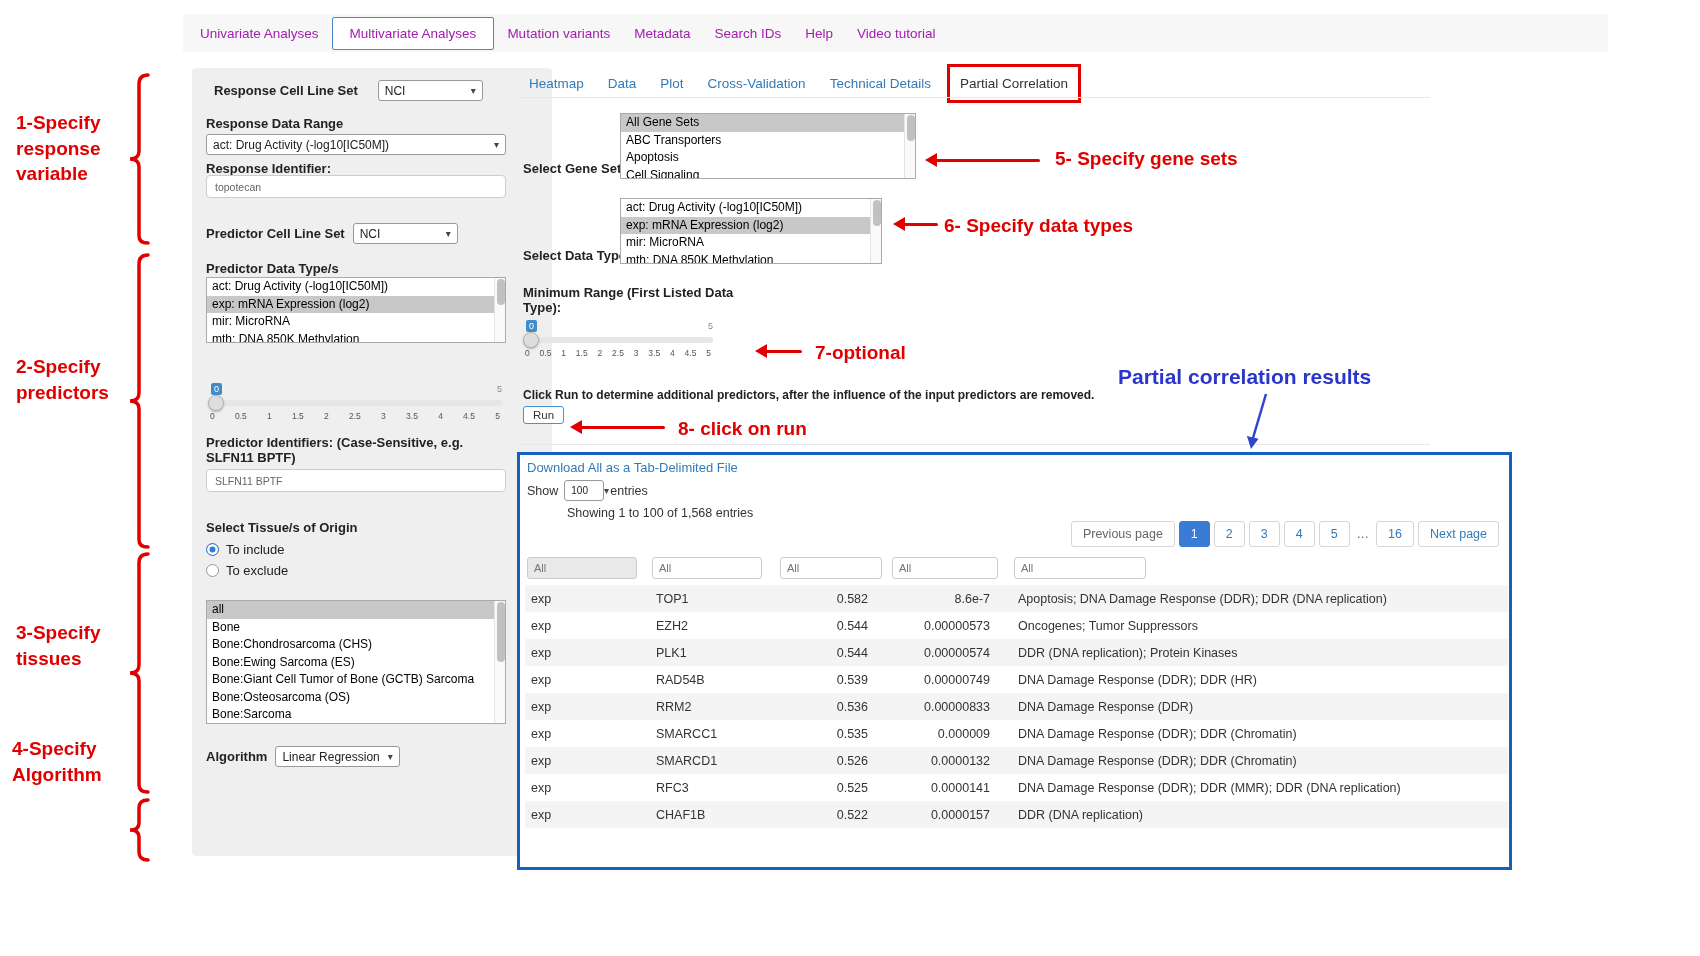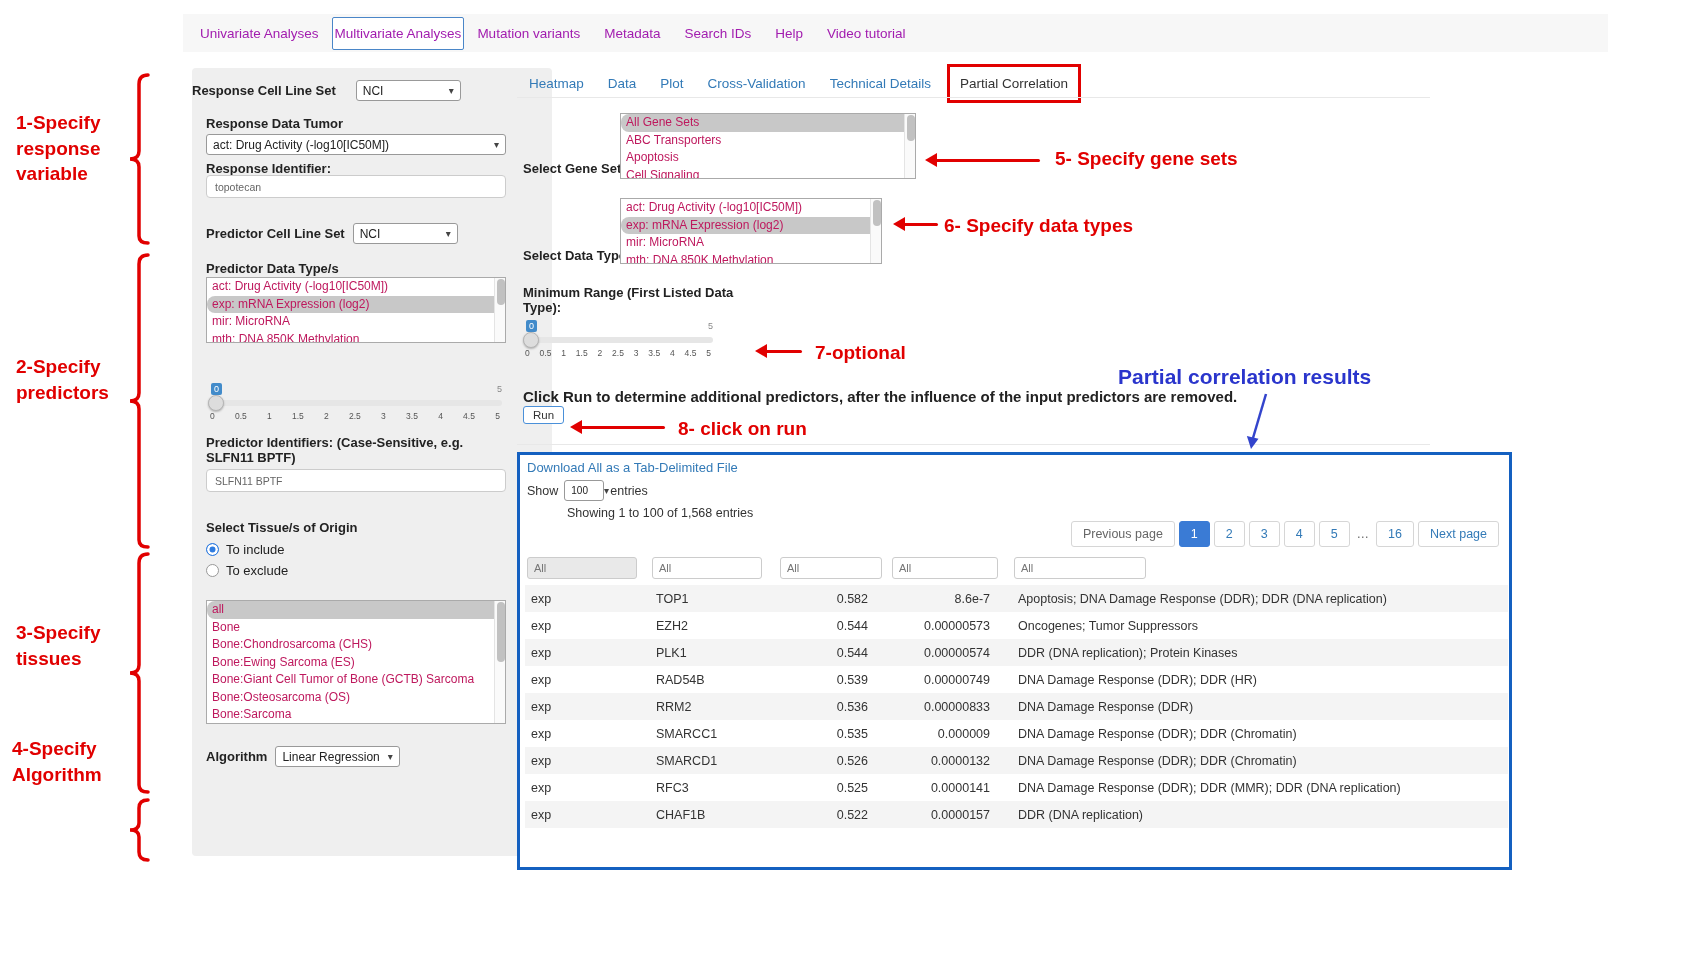--- a/index.html
+++ b/index.html
@@ -4,21 +4,21 @@
 <style>
   * { margin:0; padding:0; box-sizing:border-box; }
   html,body { background:#fff; }
   body { font-family:"Liberation Sans", sans-serif; color:#333; }
   .screen { position:relative; width:1700px; height:956px; background:#fff; overflow:hidden; font-size:13px; }
 
   
   .topnav { position:absolute; left:183px; top:14px; width:1425px; height:38px; background:#f7f7f7;
             display:flex; align-items:center; gap:2px; padding-left:6px; }
   .topnav-item { padding:9px 11px; font-size:13.5px; color:#a21caf; cursor:pointer; white-space:nowrap; }
-  .topnav-item.active { background:#fff; border:1.5px solid #4a86c8; border-radius:2px; padding:8px 2px; }
+  .topnav-item.active { background:#fff; border:1.5px solid #4a86c8; border-radius:2px; padding:8px 17px; }
 
   
   .note { position:absolute; color:#e10000; font-weight:bold; font-size:19px; line-height:1.35;
           white-space:pre-line; }
   .brace { position:absolute; left:126px; }
   .arrow-left { position:absolute; }
   .arrow-left .shaft { position:absolute; left:10px; top:-1.5px; height:3px; background:#e10000; border-radius:2px; }
   .arrow-left .head { position:absolute; left:0; top:-7px; width:0; height:0;
                       border-top:7px solid transparent; border-bottom:7px solid transparent;
                       border-right:12px solid #e10000; }
@@ -31,21 +31,21 @@
   .sidebar .abs { position:absolute; }
   .flabel { font-weight:bold; font-size:13px; color:#222; }
   .inline-row { display:flex; align-items:center; gap:8px; }
   .select { background:#fff; border:1px solid #999; border-radius:3px; height:21px;
             display:inline-flex; align-items:center; justify-content:space-between;
             padding:0 6px; font-size:12px; color:#222; cursor:pointer; }
   .select .chev { margin-left:8px; font-size:10px; color:#444; }
   .tinput { border:1px solid #ccc; border-radius:4px; height:23px; width:100%;
             padding:0 8px; font-size:10.5px; color:#666; background:#fff; font-family:"Liberation Sans",sans-serif; }
   .listbox { background:#fff; border:1px solid #aaa; position:relative; overflow:hidden; }
-  .listbox .opt { padding:1px 5px; font-size:12px; white-space:nowrap; line-height:15.5px; cursor:pointer; color:#be185d;border-radius:8px; }
+  .listbox .opt { padding:1px 5px; font-size:12px; white-space:nowrap; line-height:15.5px; cursor:pointer; color:#000000; }
   .listbox .opt.selected { background:#c8c8c8; }
   .sbar { position:absolute; right:0; top:0; bottom:0; width:11px; background:#fafafa; border-left:1px solid #e4e4e4; }
   .sbar .thumb { position:absolute; top:1px; left:1.5px; width:8px; height:26px; background:#c1c1c1; border-radius:4px; }
 
   .slider { position:relative; height:44px; }
   .slider .track { position:absolute; left:0; right:0; top:17px; height:6px; background:#e6e6e6; border-radius:3px; }
   .slider .handle { position:absolute; left:0; top:12px; width:16px; height:16px; background:#ddd;
                     border:1px solid #b5b5b5; border-radius:50%; box-shadow:0 1px 2px rgba(0,0,0,.25); cursor:pointer; }
   .slider .badge { position:absolute; left:3px; top:0; background:#428bca; color:#fff;
                    font-size:9px; line-height:12px; padding:0 3px; border-radius:2px; }
@@ -57,21 +57,21 @@
   .radio .dot { width:13px; height:13px; border-radius:50%; border:1px solid #999; background:#fff; }
   .radio.checked .dot { border:1px solid #2f7ce0; background:#2f7ce0; box-shadow:inset 0 0 0 2.5px #fff; }
 
   
   .subtabs { position:absolute; left:517px; top:64px; display:flex; align-items:center; }
   .subtab { padding:8px 12px; color:#337ab7; font-size:13.5px; cursor:pointer; white-space:nowrap; }
   .subtab.active { color:#333; border:3px solid #e10000; background:#fff; padding:9px 10px; margin-left:4px; }
   .subtab-underline { position:absolute; left:517px; top:97px; width:913px; height:1px; background:#e8e8e8; }
 
   .mlabel { position:absolute; font-weight:bold; font-size:13px; color:#222; }
-  .runtext { position:absolute; left:523px; top:388px; font-weight:bold; font-size:15px; color:#222; width:900px; }
+  .runtext { position:absolute; left:523px; top:388px; font-weight:bold; font-size:12px; color:#222; width:900px; }
   .run-btn { position:absolute; left:523px; top:406px; border:1.5px solid #4a90d9; background:#fff;
              border-radius:3px; font-size:11.5px; color:#333; padding:2px 9px; cursor:pointer;
              font-family:"Liberation Sans",sans-serif; }
   .hr-light { position:absolute; left:517px; top:444px; width:913px; height:1px; background:#e8e8e8; }
 
   
   .results { position:absolute; left:517px; top:452px; width:995px; height:418px;
              border:3px solid #1460c0; background:#fff; }
   .dl-link { position:absolute; left:7px; top:5px; color:#337ab7; font-size:13px; cursor:pointer; }
   .show-row { position:absolute; left:7px; top:25px; display:flex; align-items:center; gap:6px; font-size:12.5px; color:#333; }
@@ -131,29 +131,29 @@
     <path d="M22,2 Q13,2 13,11 L13,140 Q13,148 4,148 Q13,148 13,156 L13,287 Q13,294 22,294" stroke="#e10000" stroke-width="3.5" fill="none" stroke-linecap="round"></path>
   </svg>
   <svg class="brace" style="top:552px;" width="26" height="242">
     <path d="M22,2 Q13,2 13,11 L13,113 Q13,121 4,121 Q13,121 13,129 L13,233 Q13,240 22,240" stroke="#e10000" stroke-width="3.5" fill="none" stroke-linecap="round"></path>
   </svg>
   <svg class="brace" style="top:798px;" width="26" height="64">
     <path d="M22,2 Q13,2 13,10 L13,25 Q13,32 4,32 Q13,32 13,39 L13,54 Q13,62 22,62" stroke="#e10000" stroke-width="3.5" fill="none" stroke-linecap="round"></path>
   </svg>
 
   <aside class="sidebar">
-    <div class="abs inline-row" style="left:0; top:12px; width:330px;gap:20px;">
+    <div class="abs inline-row" style="left:22px; top:12px; width:330px;gap:20px;">
       <span class="flabel">Response Cell Line Set</span>
       <span class="select" style="width:105px;">
         <span>NCI</span>
         <span class="chev">▾</span>
       </span>
     </div>
 
-    <div class="abs flabel" style="left:14px; top:48px;">Response Data Tumor</div>
+    <div class="abs flabel" style="left:14px; top:48px;">Response Data Range</div>
     <div class="abs select" style="left:14px; top:66px; width:300px;">
       <span>act: Drug Activity (-log10[IC50M])</span>
       <span class="chev">▾</span>
     </div>
 
     <div class="abs flabel" style="left:14px; top:93px;">Response Identifier:</div>
     <div class="abs" style="left:14px; top:107px; width:300px;">
       <input class="tinput" type="text" value="topotecan" style="">
     </div>
 

